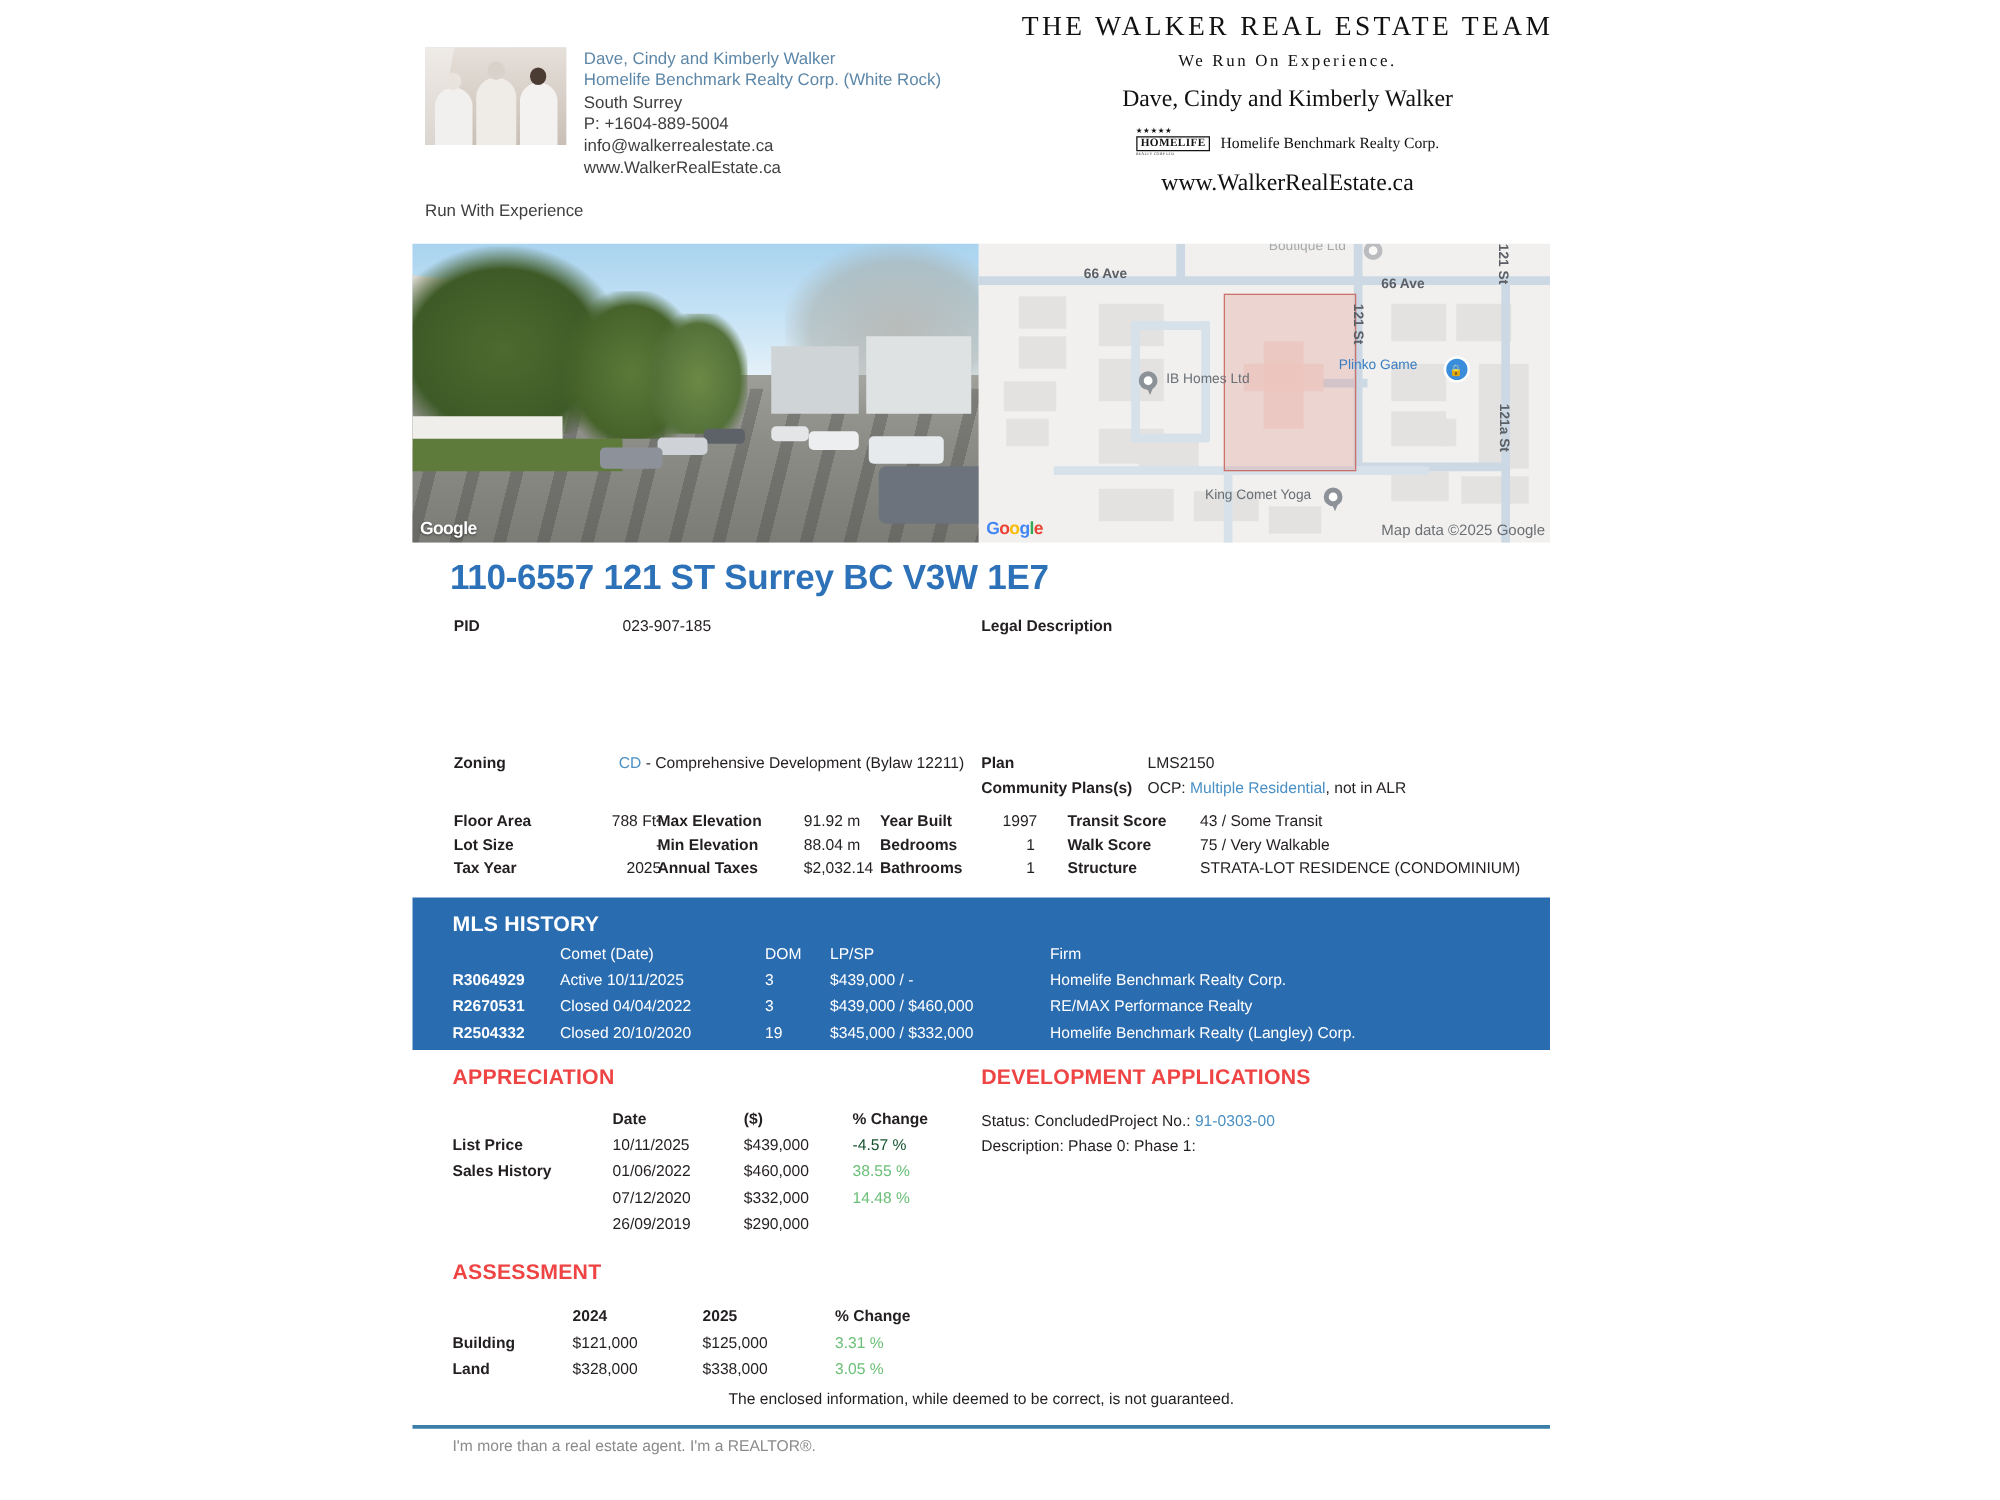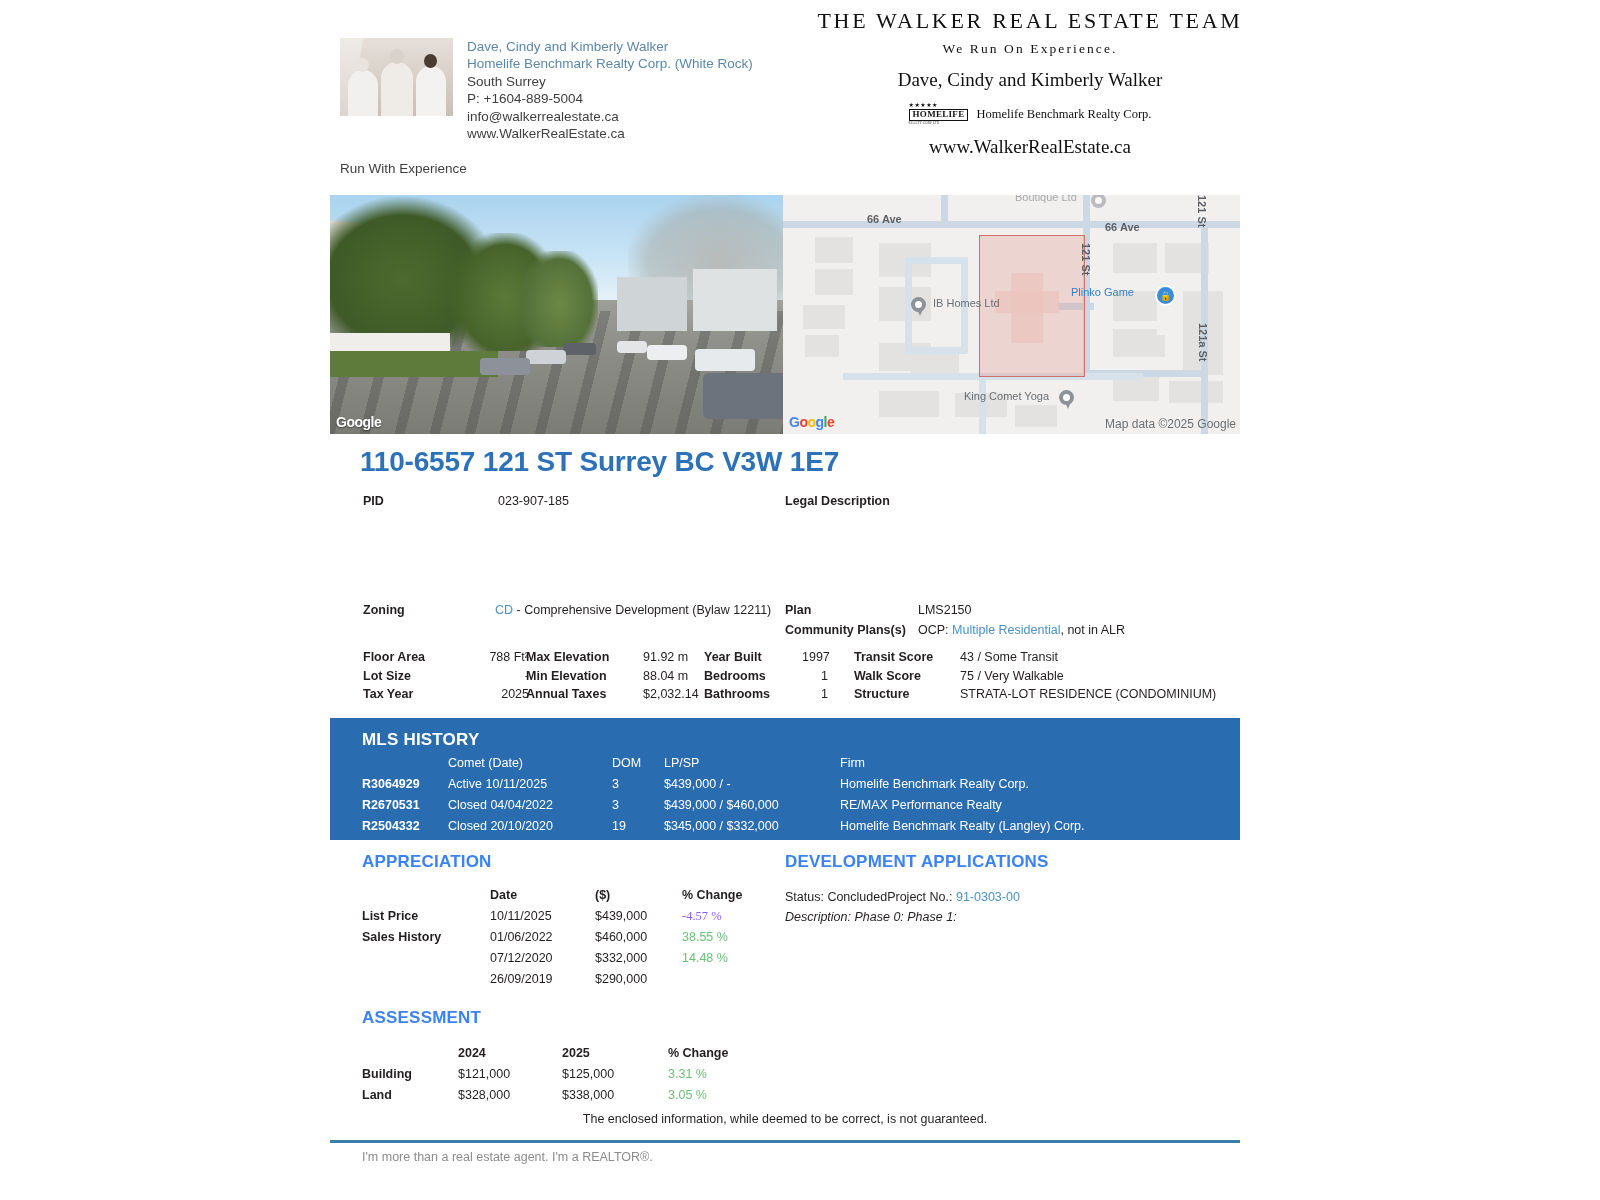--- a/index.html
+++ b/index.html
@@ -307,47 +307,47 @@
   .mls-row.mh > span { font-weight: normal; }
   .mls-row .cc-id { font-weight: bold; }
   .mls-row.mh .cc-id { font-weight: normal; }
 
   
   .apprec {
     position:absolute; left:330px; top:852px; width:440px;
     font-size:12.5px;
   }
   .sec-h {
-    font-size:17px; font-weight:bold; color:#3b82f6;
+    font-size:17px; font-weight:bold; color:#ef4444;
     letter-spacing:.2px; margin:0 0 20px 32px;
   }
   .ap-row { position:absolute; width:440px; height:20.5px; }
   .ap-h  { top:36px; }
   .ap-0  { top:57px; }
   .ap-1  { top:78px; }
   .ap-2  { top:99px; }
   .ap-3  { top:120px; }
   .ac-l { position:absolute; left:32px; font-weight:bold; }
   .ac-d { position:absolute; left:160px; }
   .ac-a { position:absolute; left:265px; }
   .ac-p { position:absolute; left:352px; }
   .ap-row.ap-h .ac-d,
   .ap-row.ap-h .ac-a,
   .ap-row.ap-h .ac-p { font-weight: bold; }
-  .red { color:#8b5cf6;font-family:Liberation Serif, serif; }
+  .red { color:#14532d; }
   .green { color:#6bbf77; }
 
   
   .devapp {
     position:absolute; left:755px; top:852px; width:500px; font-size:12.5px;
   }
   .devapp .sec-h { margin-left: 30px; }
   .da-line { position:absolute; left:30px; }
   .da-0 { top:38px; }
-  .da-1 { top:58px;font-style:italic; }
+  .da-1 { top:58px; }
 
   
   .assess {
     position:absolute; left:330px; top:1008px; width:440px; font-size:12.5px;
   }
   .as-row { position:absolute; width:440px; height:20.5px; }
   .as-h { top:38px; }
   .as-0 { top:59px; }
   .as-1 { top:80px; }
   .sc-l { position:absolute; left:32px; font-weight:bold; }

